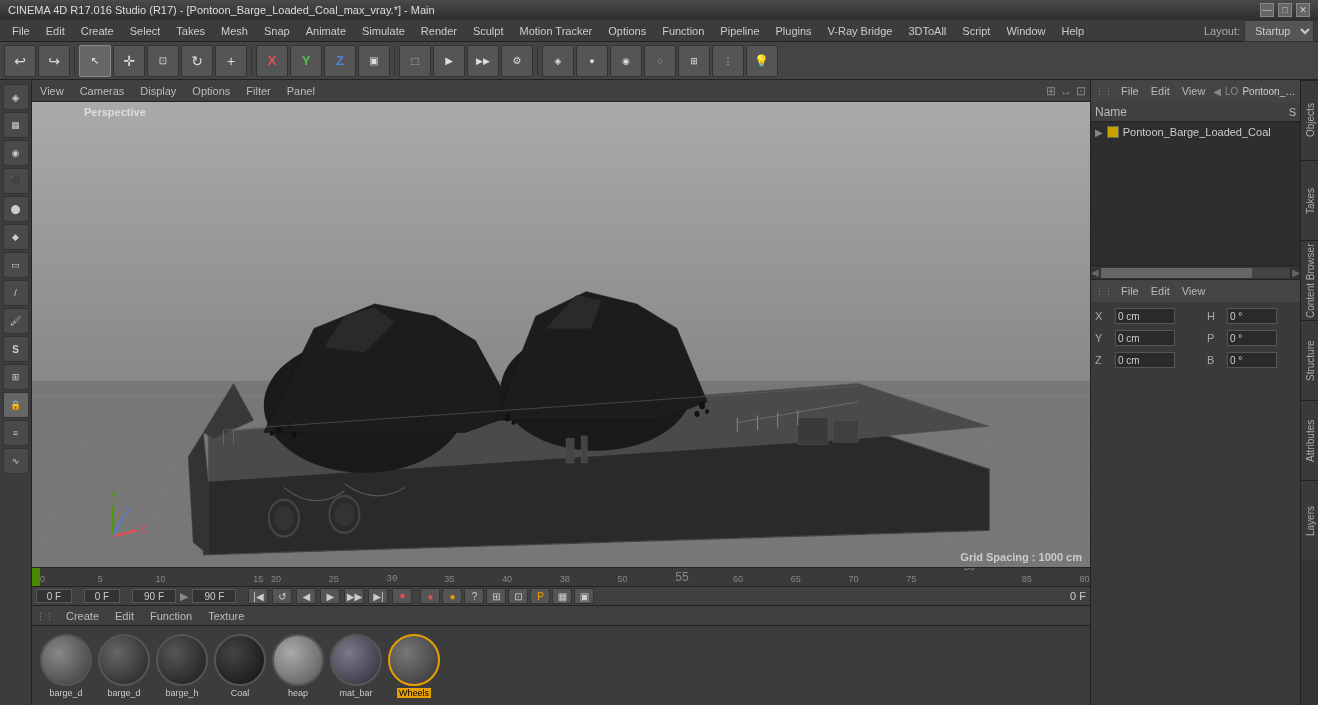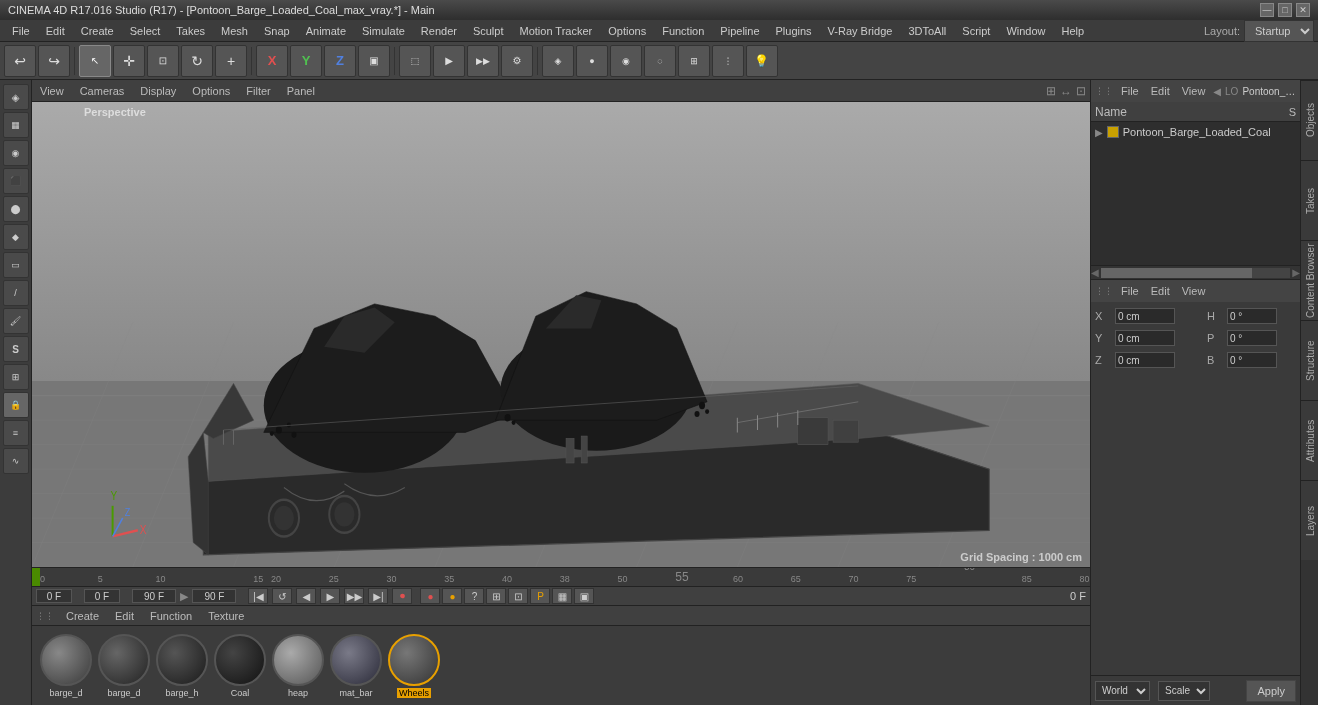--- a/index.html
+++ b/index.html
@@ -746,21 +746,21 @@
         <div id="timeline-marker"></div>
         <div style="position:absolute;left:0;top:0;right:0;bottom:0;display:flex;align-items:flex-end;padding-left:8px;gap:0;">
 
           <div style="position:relative;flex:1;height:100%;">
             <span style="position:absolute;left:0;bottom:2px;font-size:9px;color:#888;">0</span>
             <span style="position:absolute;left:5.5%;bottom:2px;font-size:9px;color:#888;">5</span>
             <span style="position:absolute;left:11%;bottom:2px;font-size:9px;color:#888;">10</span>
             <span style="position:absolute;left:16.5%;bottom:2px;font-size:9px;color:#888;margin-left:40px;">15</span>
             <span style="position:absolute;left:22%;bottom:2px;font-size:9px;color:#888;">20</span>
             <span style="position:absolute;left:27.5%;bottom:2px;font-size:9px;color:#888;">25</span>
-            <span style="position:absolute;left:33%;bottom:2px;font-size:9px;color:#888;">30</span>
+            <span style="position:absolute;left:33%;bottom:2px;font-size:9px;color:#888;font-family:Liberation Mono, monospace;">30</span>
             <span style="position:absolute;left:38.5%;bottom:2px;font-size:9px;color:#888;margin-top:40px;">35</span>
             <span style="position:absolute;left:44%;bottom:2px;font-size:9px;color:#888;">40</span>
             <span style="position:absolute;left:49.5%;bottom:2px;font-size:9px;color:#888;">38</span>
             <span style="position:absolute;left:55%;bottom:2px;font-size:9px;color:#888;">50</span>
             <span style="position:absolute;left:60.5%;bottom:2px;font-size:12px;color:#888;">55</span>
             <span style="position:absolute;left:66%;bottom:2px;font-size:9px;color:#888;">60</span>
             <span style="position:absolute;left:71.5%;bottom:2px;font-size:9px;color:#888;">65</span>
             <span style="position:absolute;left:77%;bottom:2px;font-size:9px;color:#888;">70</span>
             <span style="position:absolute;left:82.5%;bottom:2px;font-size:9px;color:#888;">75</span>
             <span style="position:absolute;left:88%;bottom:14px;font-size:10px;color:#888;">80</span>
@@ -915,30 +915,20 @@
         <div class="coord-row">
           <span class="coord-label">Z</span>
           <input class="coord-input" type="text" value="0 cm" style="">
           <span class="coord-unit"></span>
           <span class="coord-second-label">B</span>
           <input class="coord-second-input" type="text" value="0 °" style="">
           <span class="coord-second-unit"></span>
         </div>
       </div>
 
-      <div id="coords-bottom">
-        <select class="coord-dropdown">
-          <option>World</option>
-          <option>Object</option>
-        </select>
-        <select class="coord-dropdown" style="margin-left:4px;">
-          <option>Scale</option>
-        </select>
-        <button class="apply-btn">Apply</button>
-      </div>
     </div>
   </div>
 
   <div id="right-tabs">
     <div class="rtab">Objects</div>
     <div class="rtab">Takes</div>
     <div class="rtab">Content Browser</div>
     <div class="rtab">Structure</div>
     <div class="rtab">Attributes</div>
     <div class="rtab">Layers</div>

